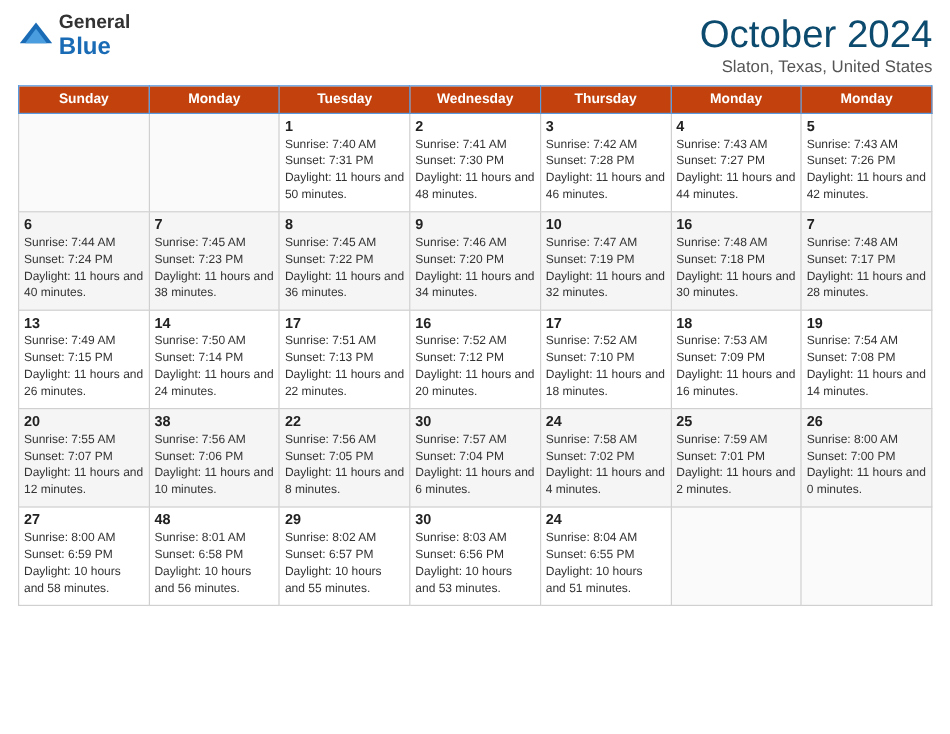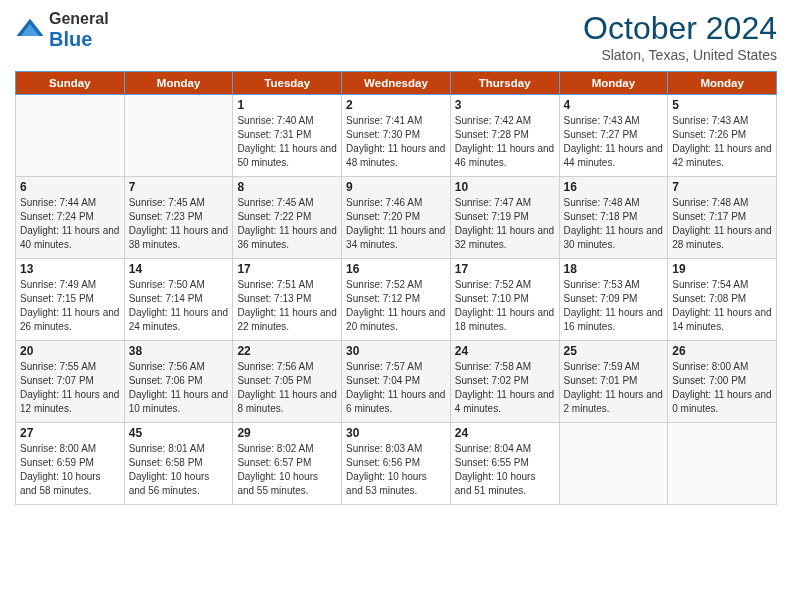--- a/index.html
+++ b/index.html
@@ -250,21 +250,21 @@
             <span class="day-num">26</span>
             <div class="day-info">Sunrise: 8:00 AM<br>Sunset: 7:00 PM<br>Daylight: 11 hours and 0 minutes.</div>
           </td>
         </tr>
         <tr>
           <td>
             <span class="day-num">27</span>
             <div class="day-info">Sunrise: 8:00 AM<br>Sunset: 6:59 PM<br>Daylight: 10 hours and 58 minutes.</div>
           </td>
           <td>
-            <span class="day-num">45</span>
+            <span class="day-num">48</span>
             <div class="day-info">Sunrise: 8:01 AM<br>Sunset: 6:58 PM<br>Daylight: 10 hours and 56 minutes.</div>
           </td>
           <td>
             <span class="day-num">29</span>
             <div class="day-info">Sunrise: 8:02 AM<br>Sunset: 6:57 PM<br>Daylight: 10 hours and 55 minutes.</div>
           </td>
           <td>
             <span class="day-num">30</span>
             <div class="day-info">Sunrise: 8:03 AM<br>Sunset: 6:56 PM<br>Daylight: 10 hours and 53 minutes.</div>
           </td>

